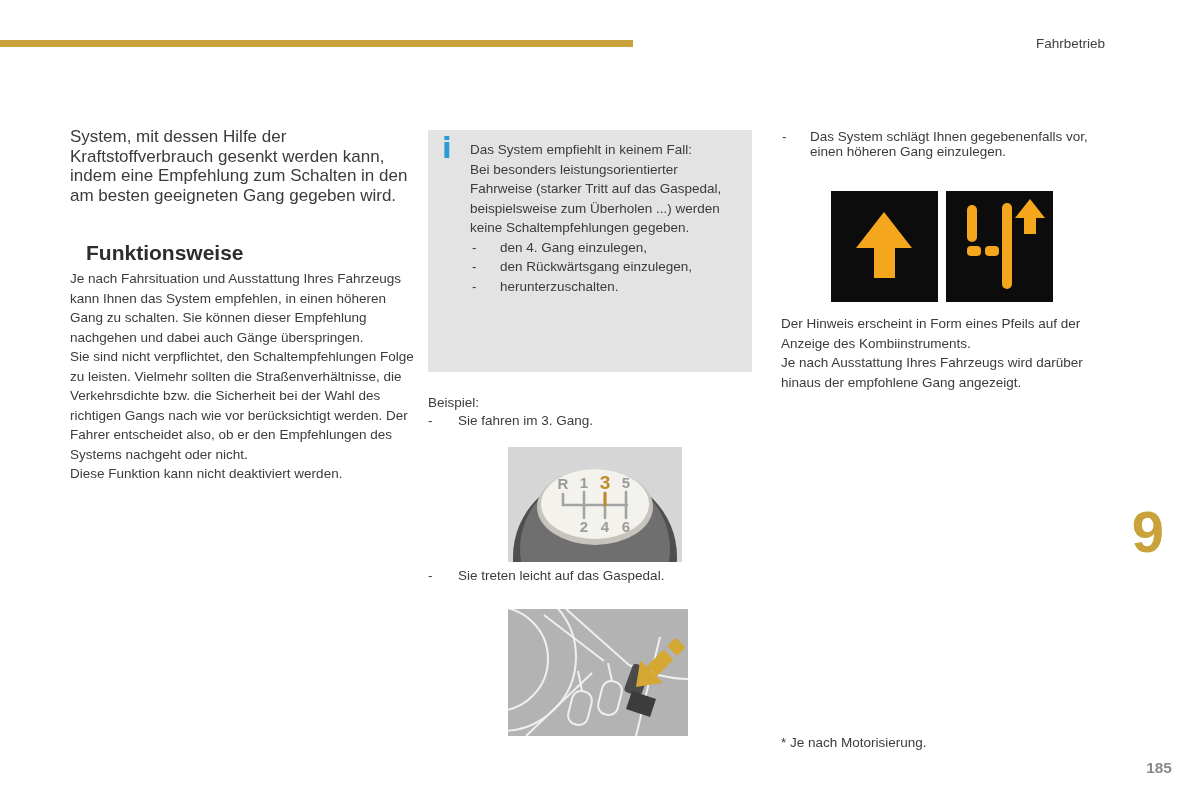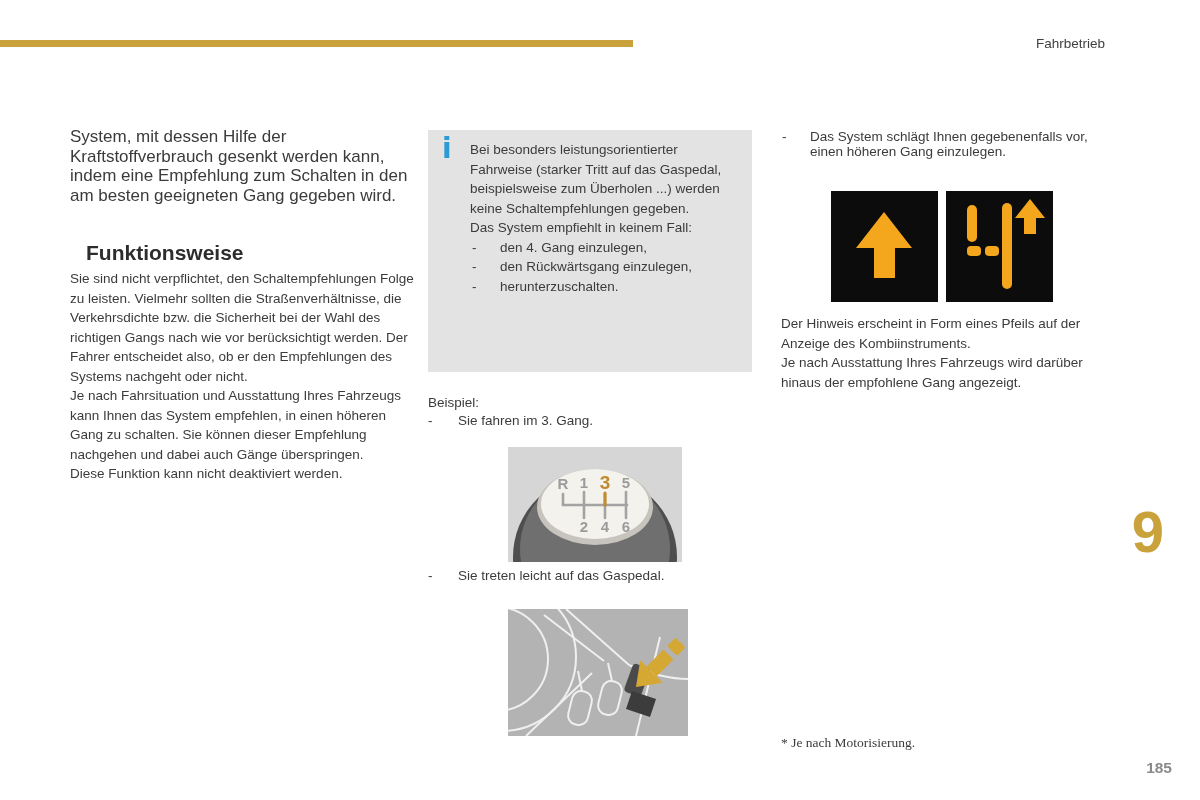--- a/index.html
+++ b/index.html
@@ -36,46 +36,46 @@
   .right-step{left:782px;top:129px;width:308px;}
   .right-step .bullet-dash{width:28px;}
 
   .display{position:absolute;left:831px;top:191px;width:222px;height:111px;display:flex;}
   .display .panel{width:107px;height:111px;background:#0c0c0c;}
   .display .panel + .panel{margin-left:8px;}
 
   .right-paras{position:absolute;left:781px;top:314px;width:324px;font-size:13.5px;line-height:19.5px;}
   .right-paras p{margin:0;}
 
-  .footnote{position:absolute;left:781px;top:735px;font-size:13.5px;font-family:Liberation Serif, serif;}
+  .footnote{position:absolute;left:781px;top:735px;font-size:13.5px;}
   .chapter-number{position:absolute;left:1118px;top:503px;width:60px;text-align:center;
                   font-size:58px;line-height:1;font-weight:700;color:#C9A23B;}
   .page-number{position:absolute;right:28px;top:759px;font-size:15.5px;font-weight:700;color:#8a8a8a;}
 </style>
 </head>
 <body>
 
 <div class="page">
 
   <div class="gold-bar"></div>
   <div class="running-header">Fahrbetrieb</div>
 
   <p class="intro">System, mit dessen Hilfe der Kraftstoffverbrauch gesenkt werden kann, indem eine Empfehlung zum Schalten in den am besten geeigneten Gang gegeben wird.</p>
   <h2 class="section-heading">Funktionsweise</h2>
   <div class="body-block">
+    <p>Je nach Fahrsituation und Ausstattung Ihres Fahrzeugs kann Ihnen das System empfehlen, in einen höheren Gang zu schalten. Sie können dieser Empfehlung nachgehen und dabei auch Gänge überspringen.</p>
     <p>Sie sind nicht verpflichtet, den Schaltempfehlungen Folge zu leisten. Vielmehr sollten die Straßenverhältnisse, die Verkehrsdichte bzw. die Sicherheit bei der Wahl des richtigen Gangs nach wie vor berücksichtigt werden. Der Fahrer entscheidet also, ob er den Empfehlungen des Systems nachgeht oder nicht.</p>
-    <p>Je nach Fahrsituation und Ausstattung Ihres Fahrzeugs kann Ihnen das System empfehlen, in einen höheren Gang zu schalten. Sie können dieser Empfehlung nachgehen und dabei auch Gänge überspringen.</p>
     <p>Diese Funktion kann nicht deaktiviert werden.</p>
   </div>
 
   <div class="info-box">
     <span class="info-icon">i</span>
     <div class="info-text">
+      <p>Das System empfiehlt in keinem Fall:</p>
       <p>Bei besonders leistungsorientierter Fahrweise (starker Tritt auf das Gaspedal, beispielsweise zum Überholen ...) werden keine Schaltempfehlungen gegeben.</p>
-      <p>Das System empfiehlt in keinem Fall:</p>
       <div class="bullet-row">
         <span class="bullet-dash">-</span>
         <span>den 4. Gang einzulegen,</span>
       </div>
       <div class="bullet-row">
         <span class="bullet-dash">-</span>
         <span>den Rückwärtsgang einzulegen,</span>
       </div>
       <div class="bullet-row">
         <span class="bullet-dash">-</span>

